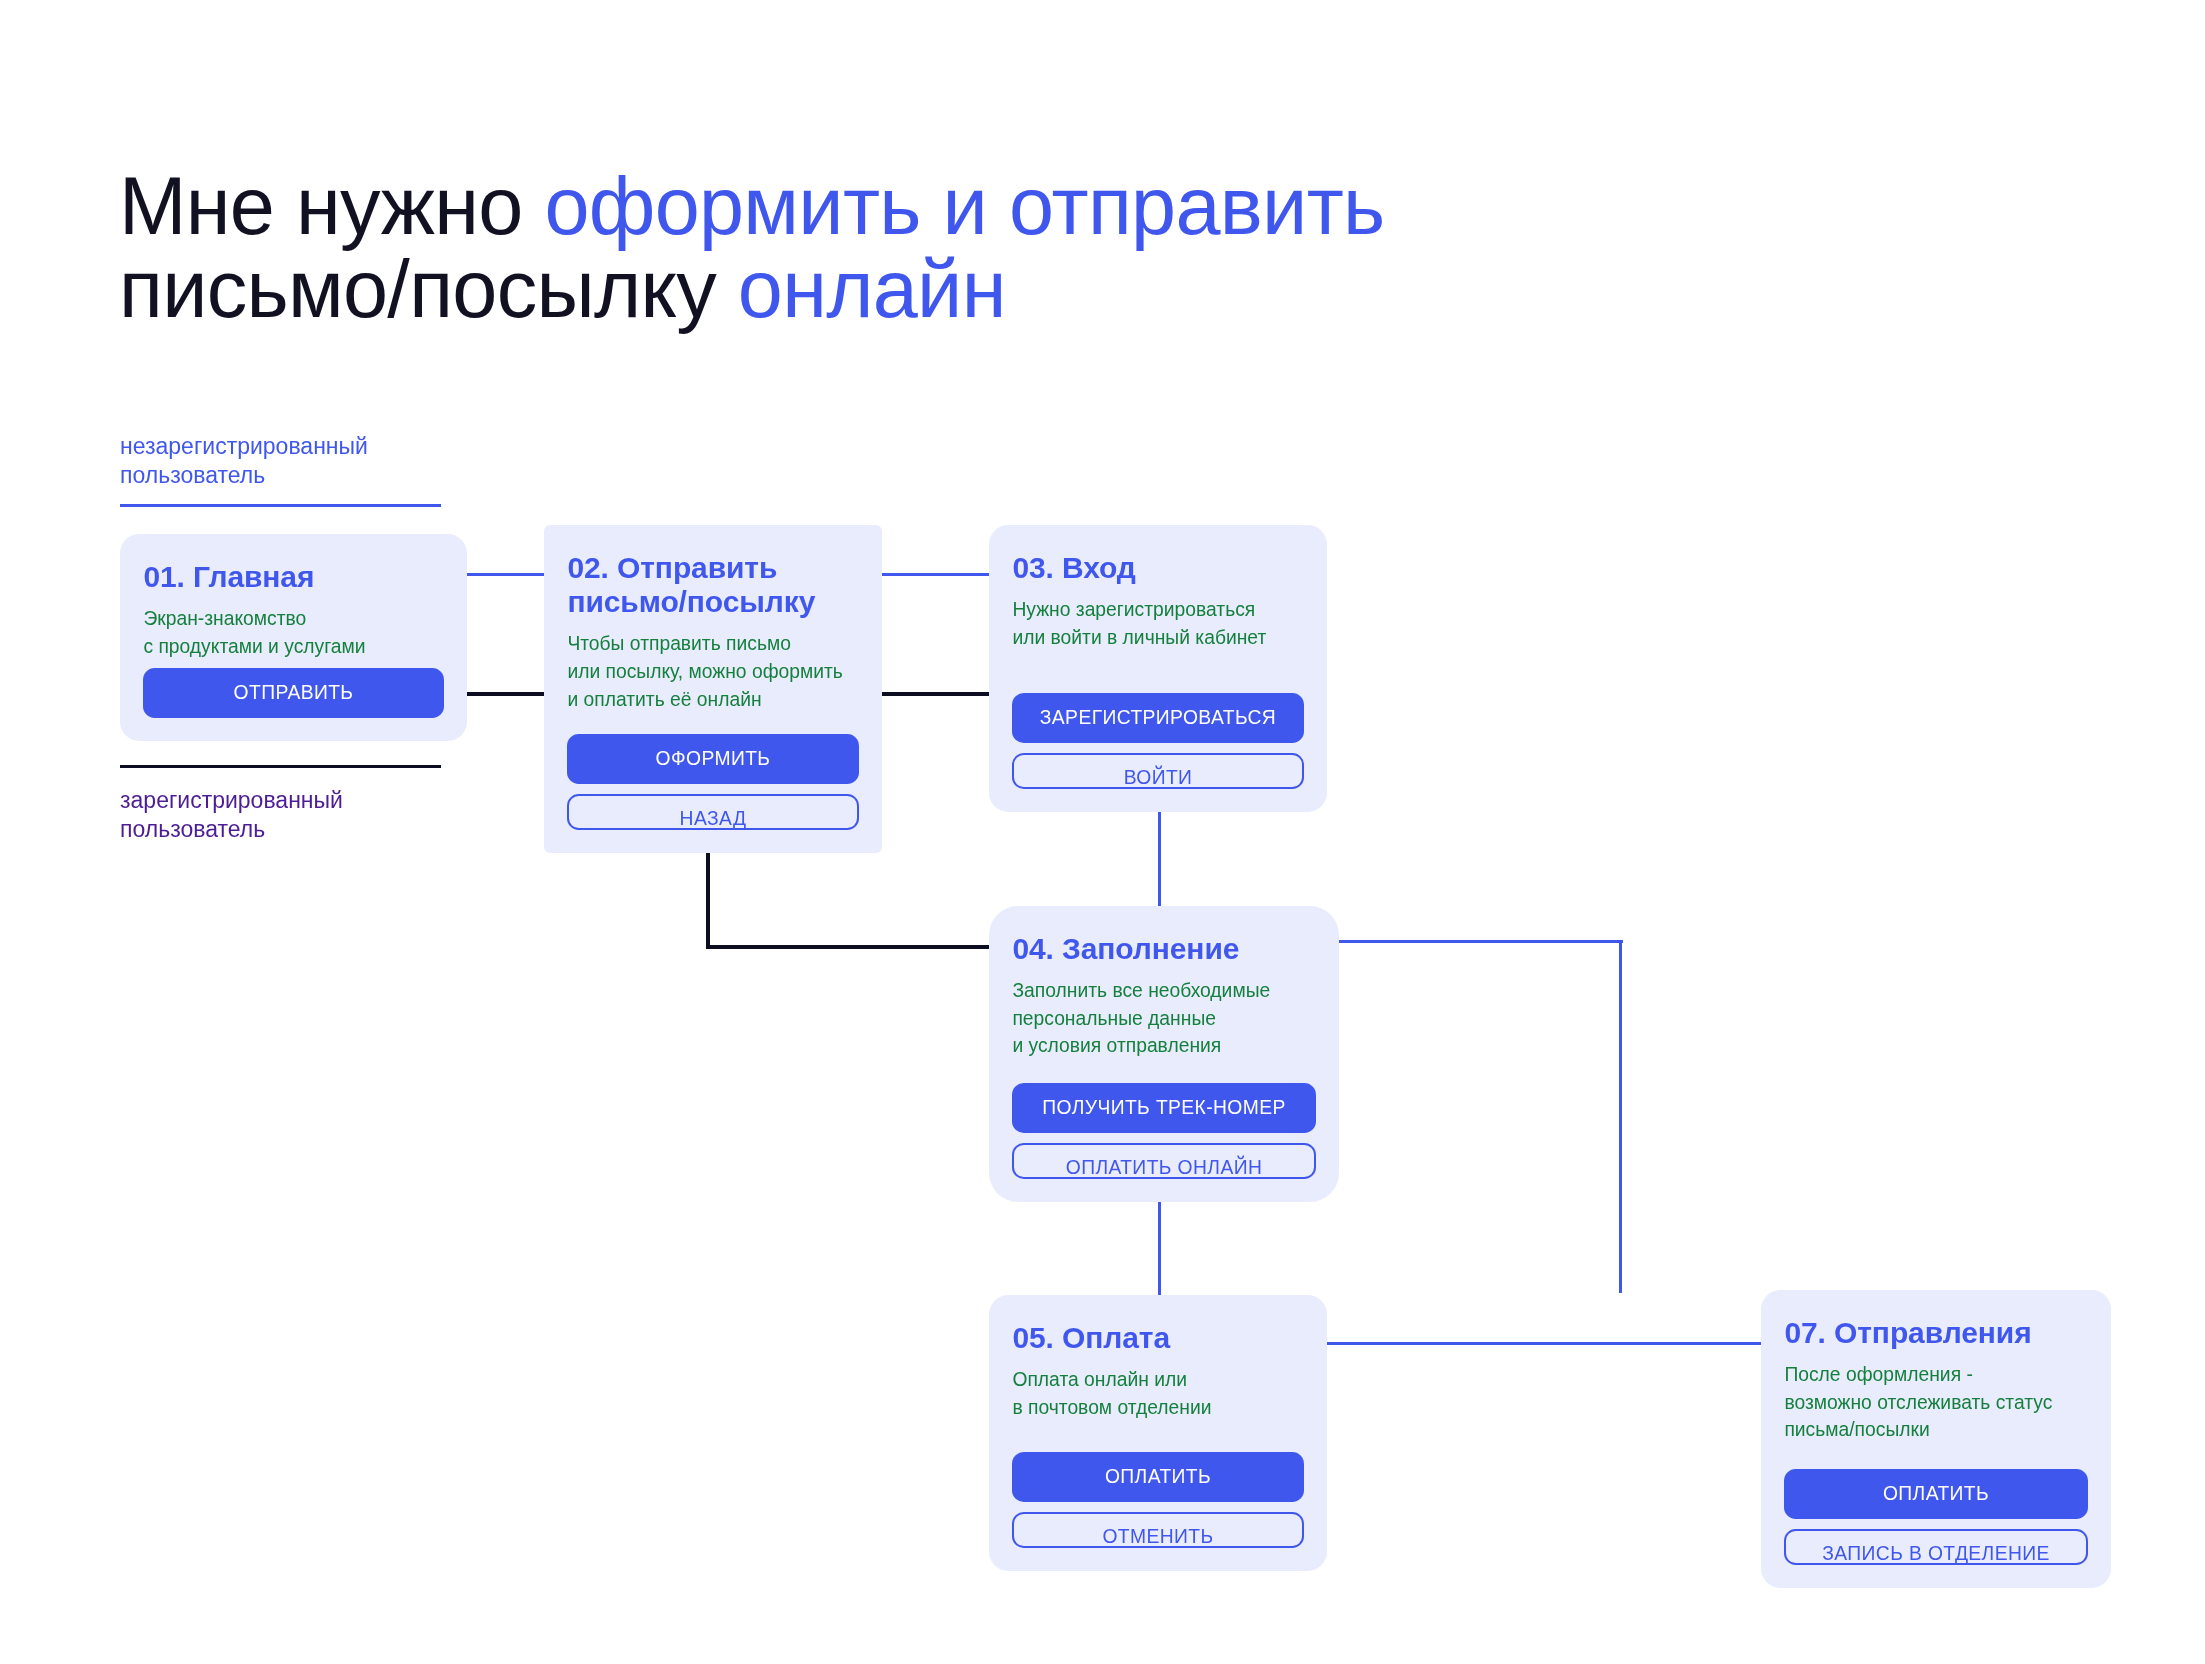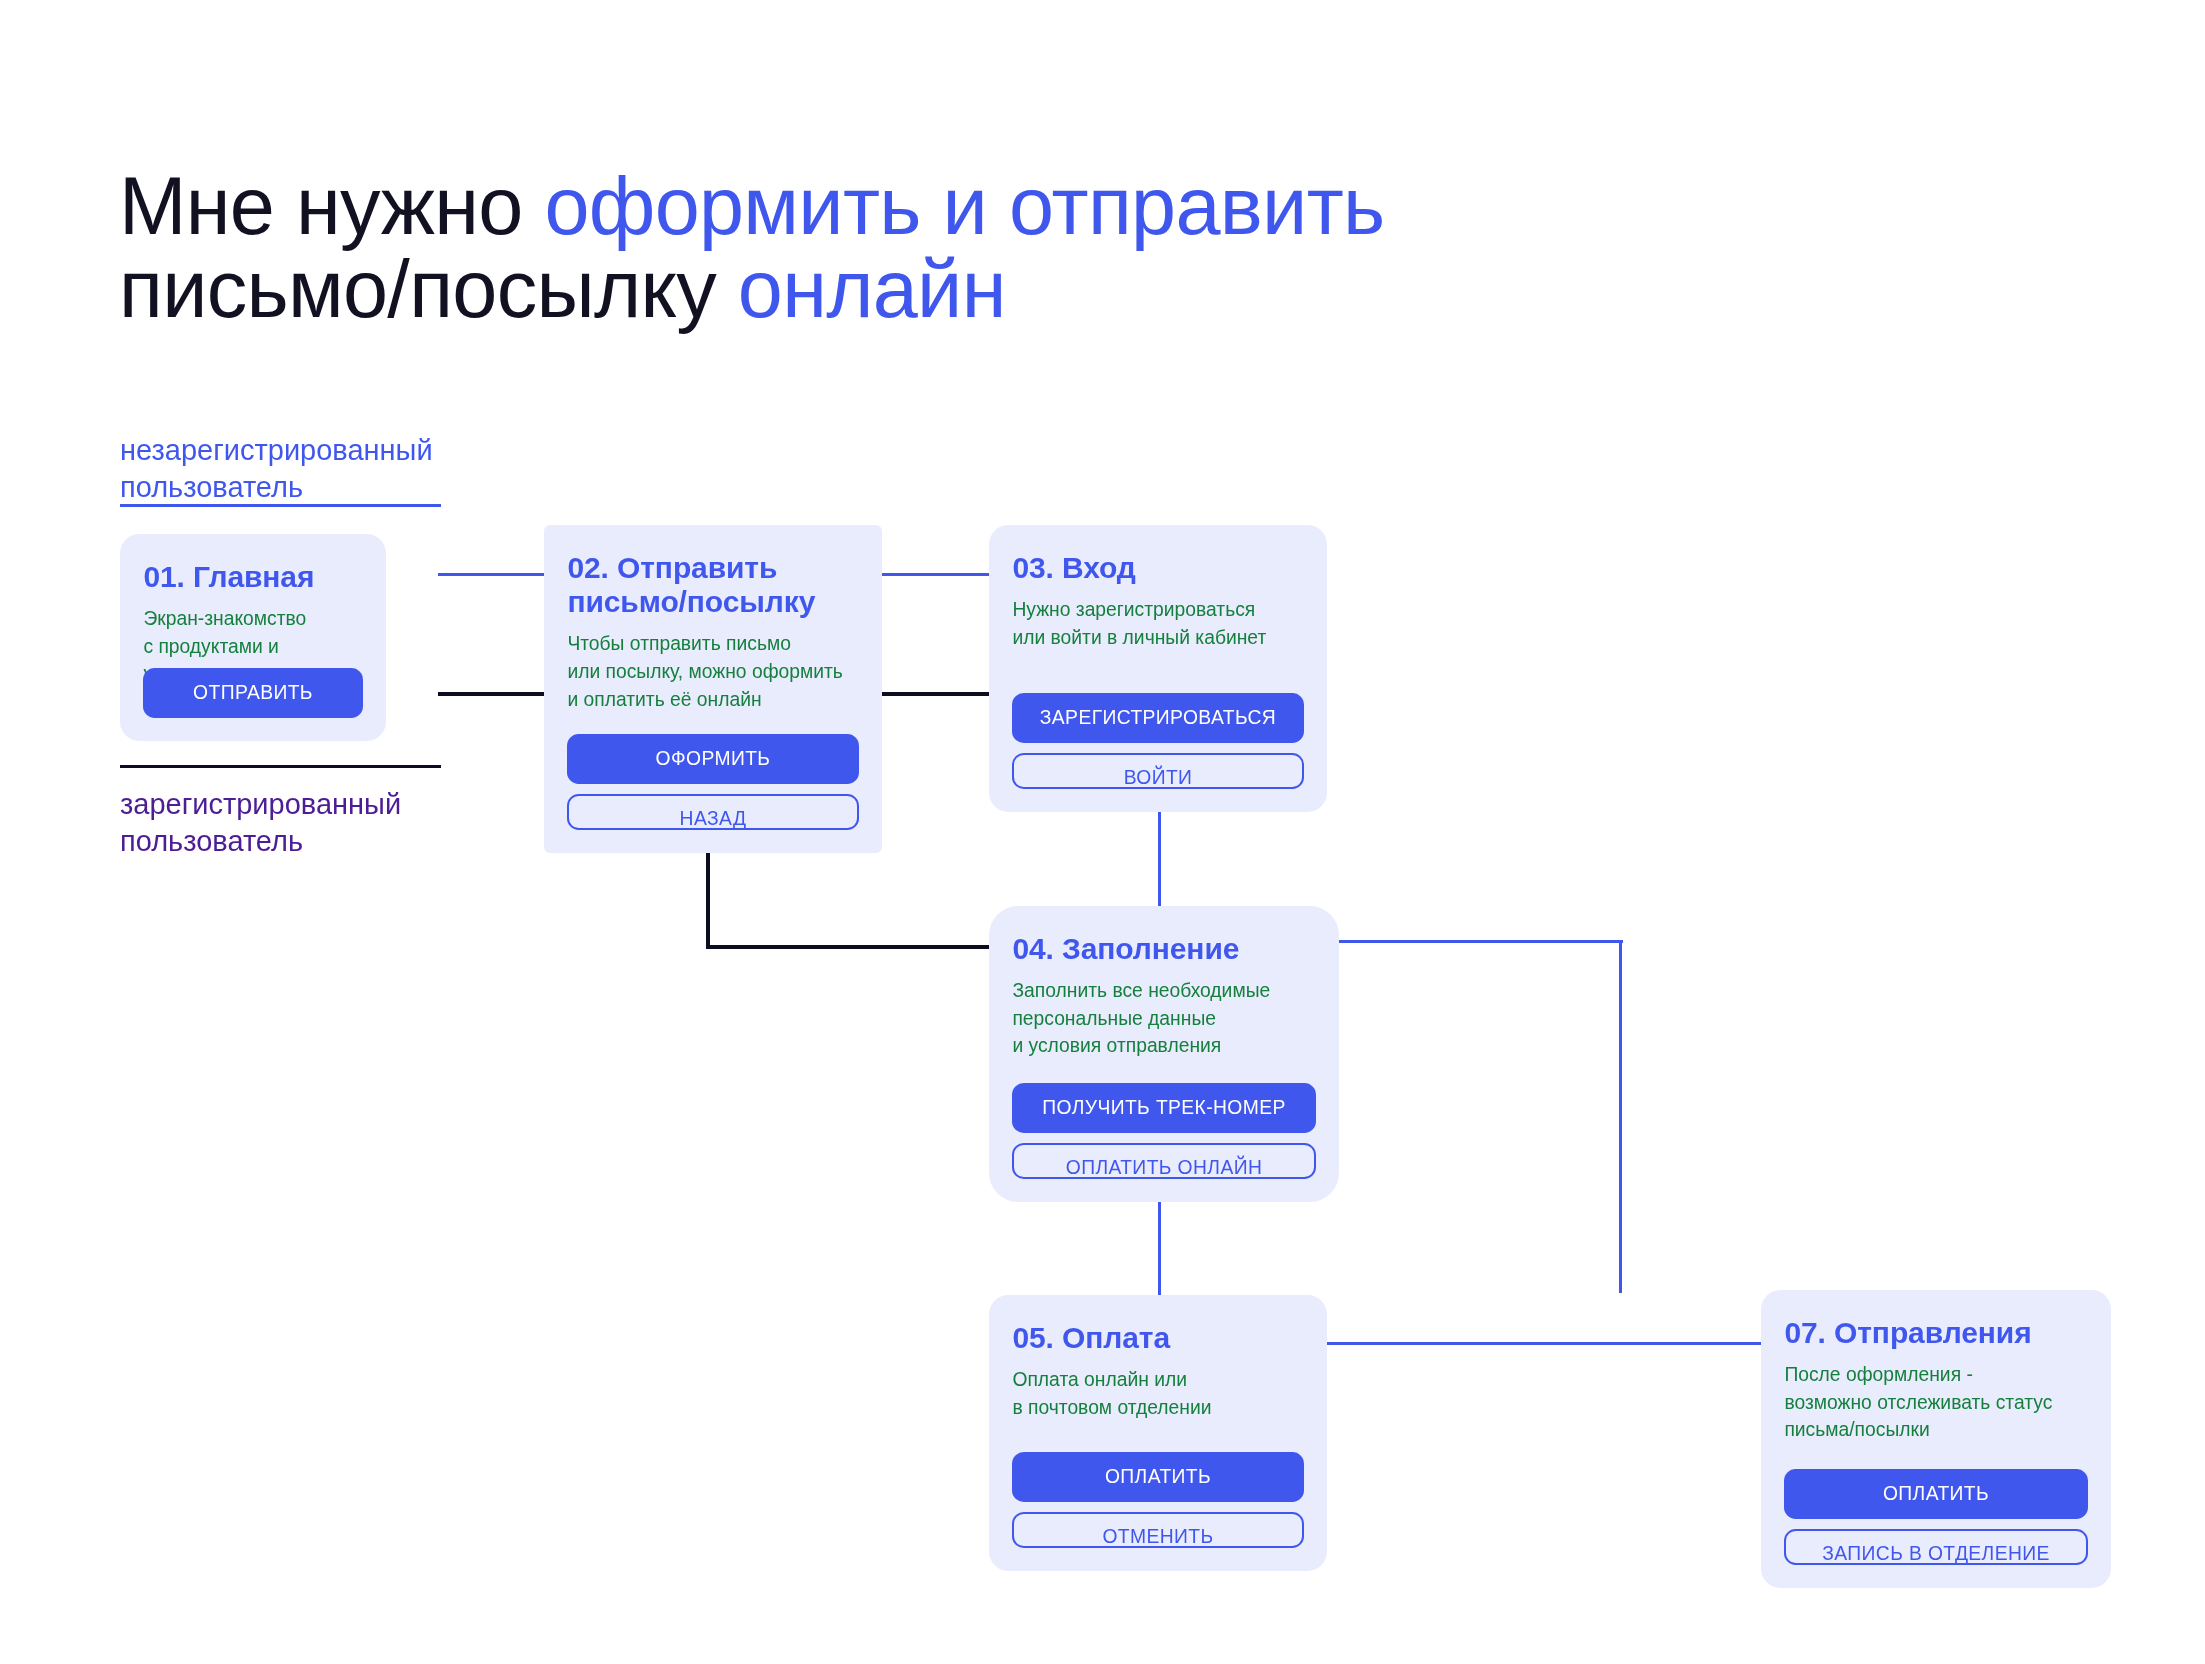--- a/index.html
+++ b/index.html
@@ -32,21 +32,21 @@
     line-height: 1.02;
     font-weight: 400;
     letter-spacing: -0.7px;
     color: #111122;
   }
   .title .accent { color: #4057ee; }
 
   
   .grp-label {
     position: absolute;
-    font-size: 29px;
+    font-size: 23px;
     line-height: 1.26;
     font-weight: 400;
     white-space: pre-line;
   }
   .grp-unreg {
     left: 120px;
     top: 400px;
     color: #4057ee;
   }
   .grp-unreg-rule {
@@ -125,21 +125,21 @@
   .btn-wrap { margin-top: 9.6px; }
 
   .card-actions {
     position: absolute;
     left: 23.4px;
     right: 23.4px;
     bottom: 23.4px;
   }
 
   
-  #card-01 { left: 120px;  top: 502px;  width: 266px; height: 207px; }
+  #card-01 { left: 120px;  top: 502px;  width: 347px; height: 207px; }
   #card-02 { left: 544px;  top: 493px;  width: 338px; height: 328px; border-radius: 6px; }
   #card-03 { left: 989px; top: 493px;  width: 338px; height: 287px; }
   #card-04 { left: 989px; top: 874px; width: 350px; height: 296px; border-radius: 29px; }
   #card-05 { left: 989px; top: 1263px; width: 338px; height: 276px; }
   #card-06 { left: 1761px; top: 1258px; width: 350px; height: 298px; }
 
   
   .conn {
     position: absolute;
     background: #4057ee;

